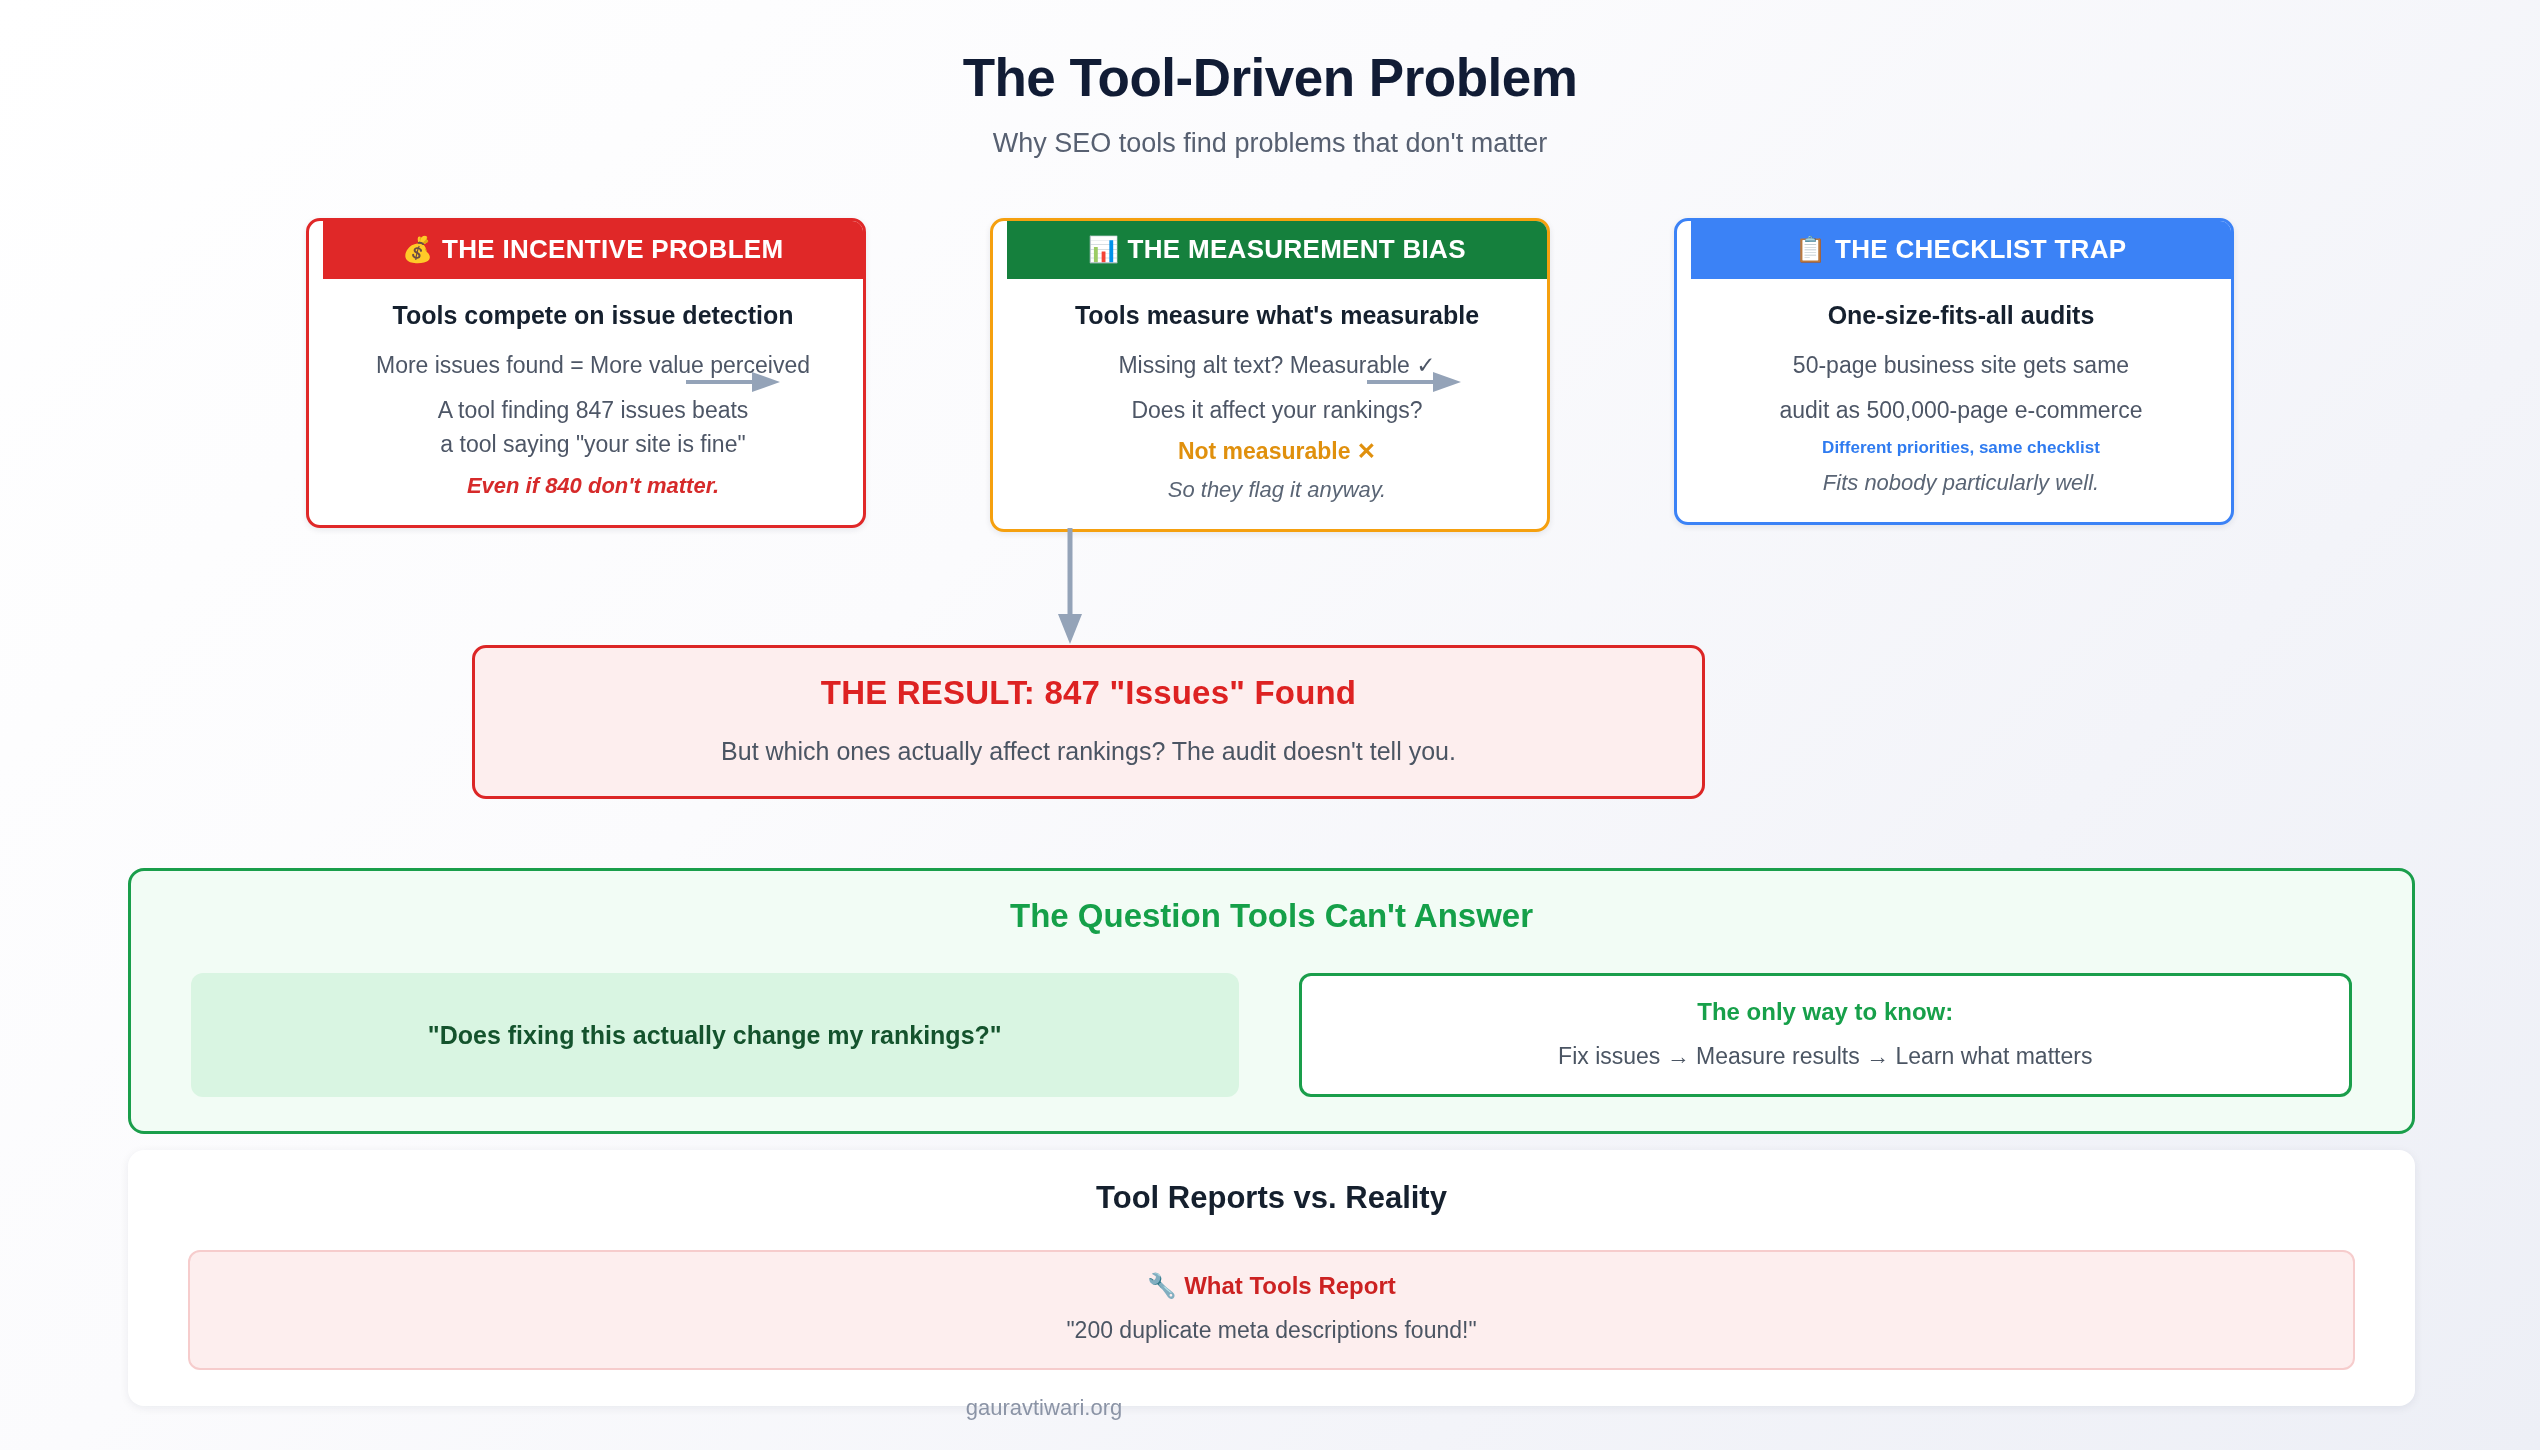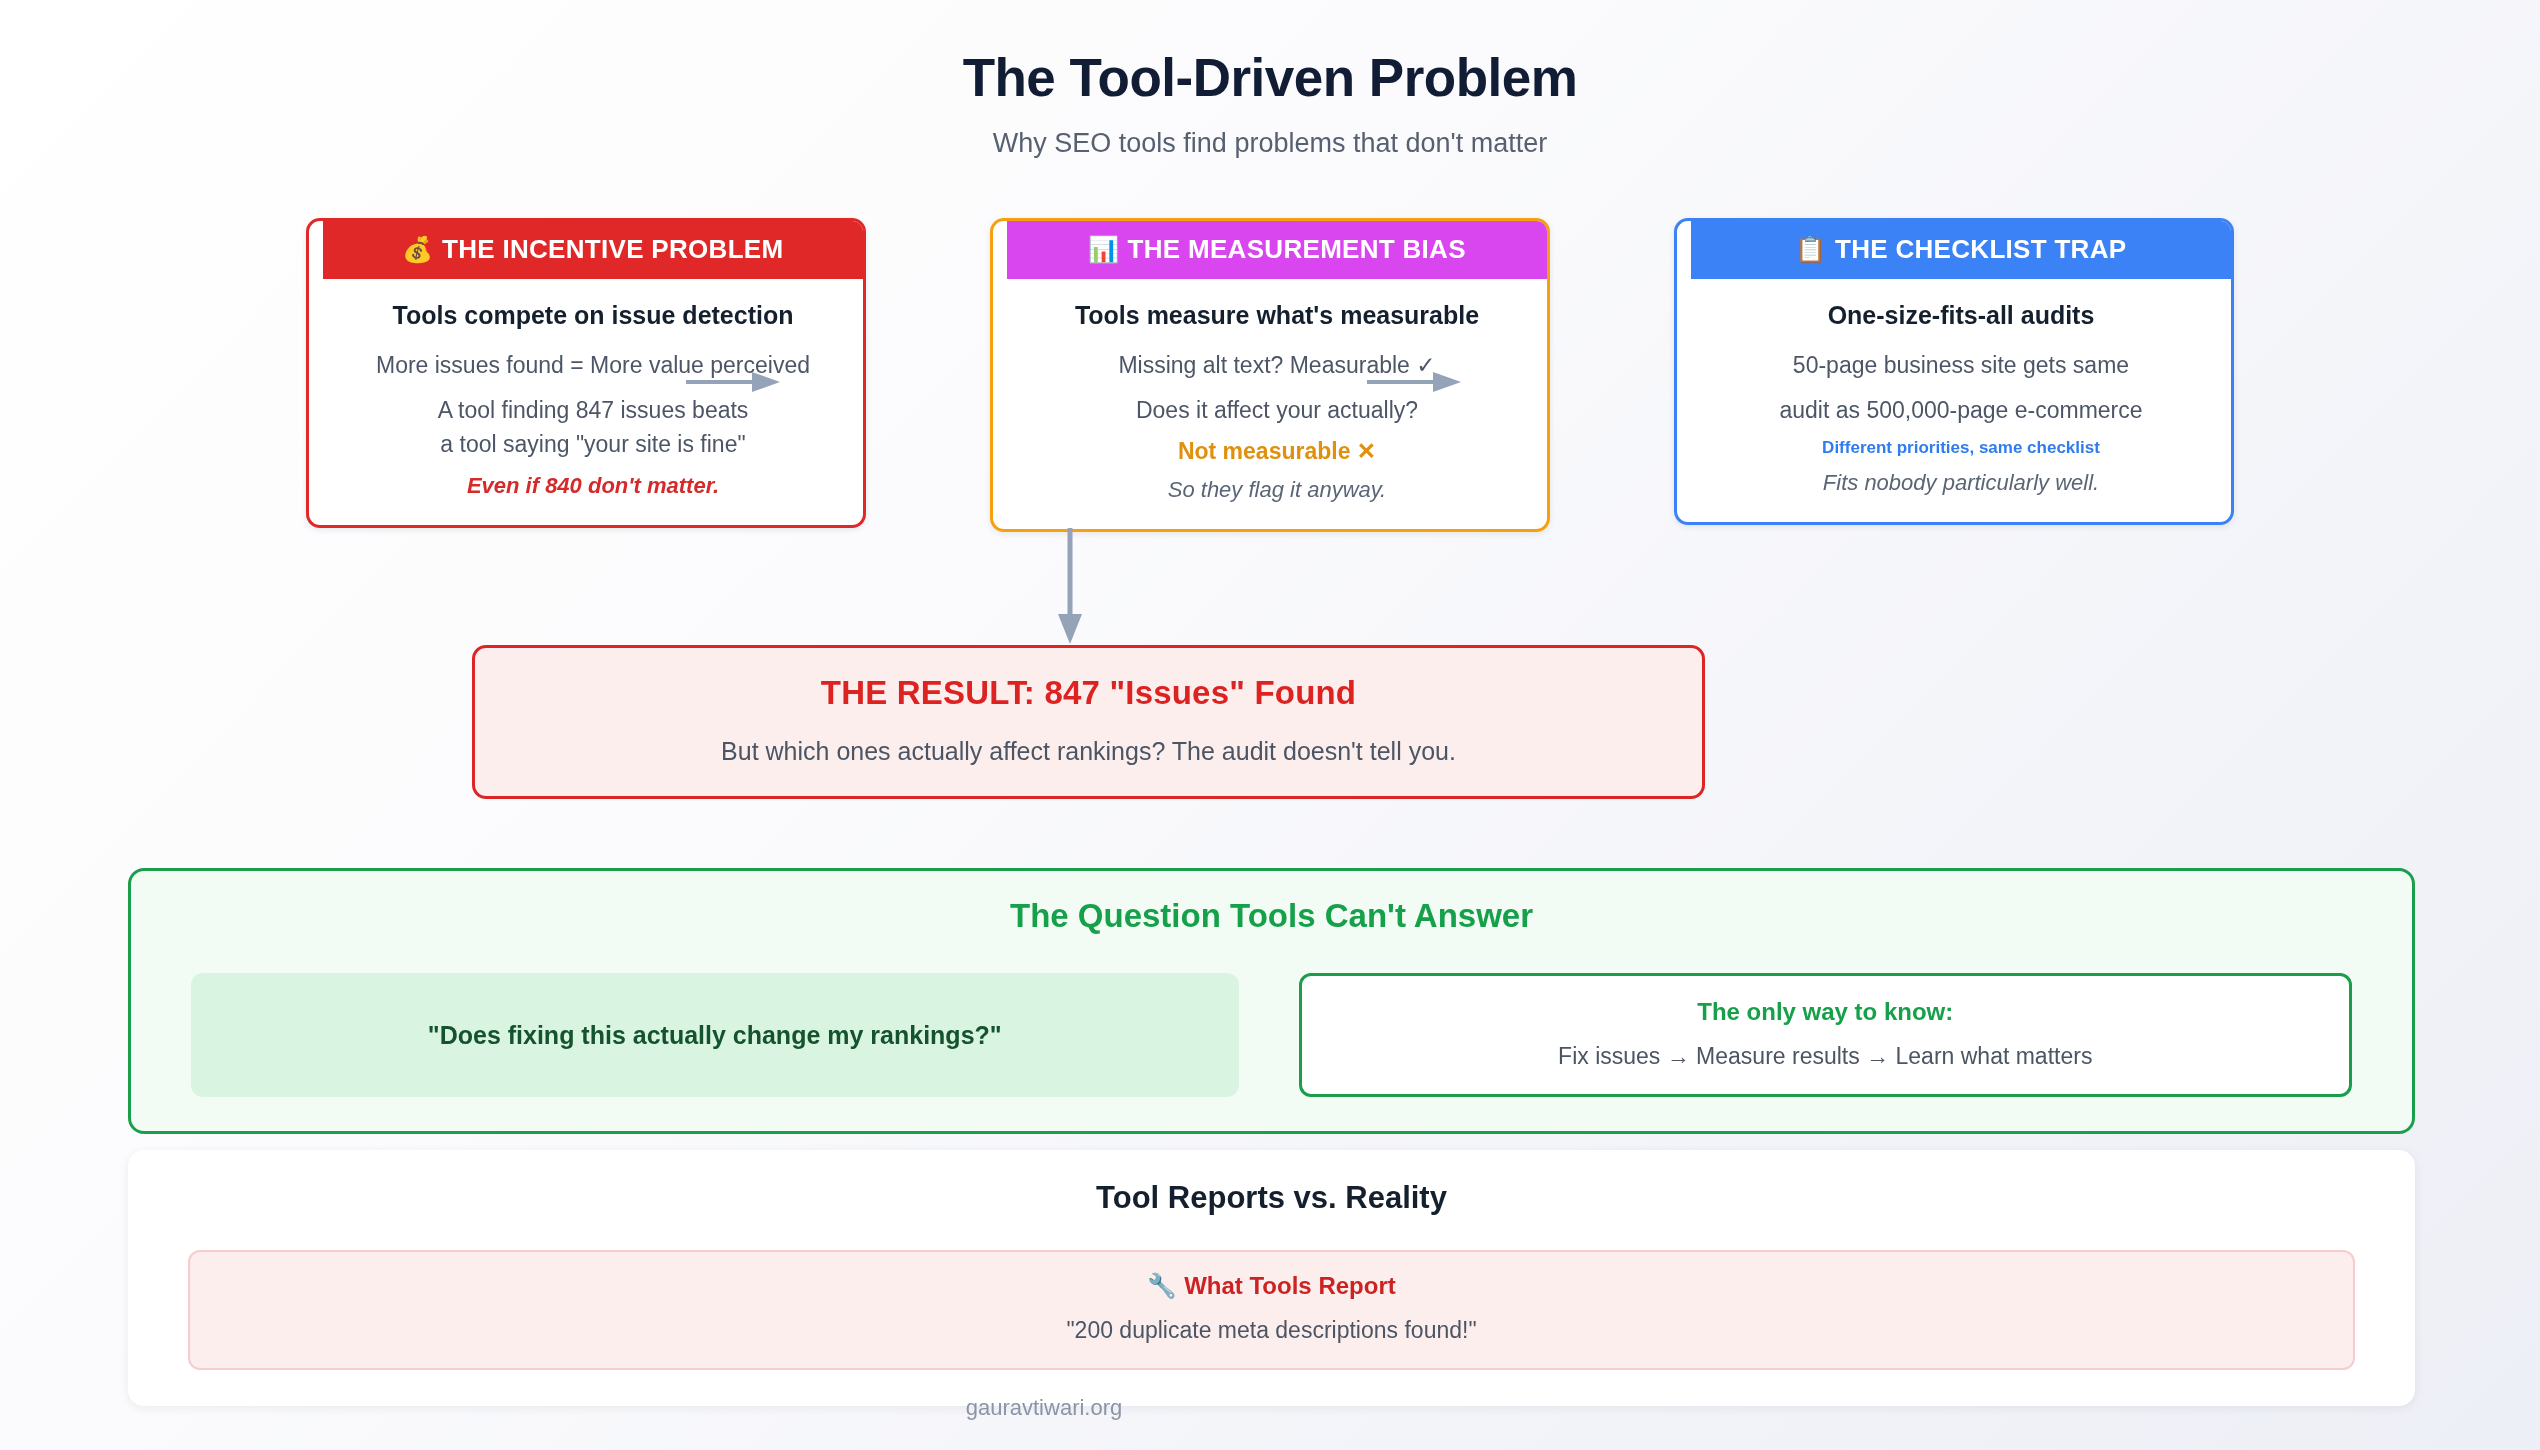--- a/index.html
+++ b/index.html
@@ -33,21 +33,21 @@
     padding-left:14px;
   }
   .card.orange { border-color:#f5a00f; }
   .card.blue   { border-color:#3b82f6; }
 
   .card-head {
     background:#e02828; color:#fff; text-align:center;
     padding:13px 8px 14px; font-size:26px; font-weight:bold;
     letter-spacing:.3px; white-space:nowrap;
   }
-  .card.orange .card-head { background:#d946ef; }
+  .card.orange .card-head { background:#15803d; }
   .card.blue   .card-head { background:#3b82f6; }
   .card-head .emo { font-size:25px; margin-right:8px; }
 
   .card-body { padding:22px 20px 26px; text-align:center; }
   .c-lead { font-size:25px; font-weight:bold; color:#15202e; margin-bottom:19px; }
   .c-line { font-size:23px; color:#4d5666; line-height:1.42; margin-bottom:12px; }
   .c-line.tight { margin-bottom:2px; }
   .c-hi-amber { font-size:23px; font-weight:bold; color:#e0900d; margin-bottom:12px; }
   .c-hi-blue  { font-size:17px; font-weight:bold; color:#2f7bf0; margin-bottom:12px; }
   .c-foot { font-size:22px; font-style:italic; color:#d62a2a; font-weight:bold; }
@@ -135,21 +135,21 @@
       </div>
     </div>
 
     <div class="card orange">
       <div class="card-head">
         <span class="emo">📊</span><span>THE MEASUREMENT BIAS</span>
       </div>
       <div class="card-body">
         <div class="c-lead">Tools measure what's measurable</div>
         <div class="c-line">Missing alt text? Measurable ✓</div>
-        <div class="c-line">Does it affect your actually?</div>
+        <div class="c-line">Does it affect your rankings?</div>
         <div class="c-hi-amber">Not measurable ✕</div>
         <div class="c-foot grey">So they flag it anyway.</div>
       </div>
     </div>
 
     <div class="card blue">
       <div class="card-head">
         <span class="emo">📋</span><span>THE CHECKLIST TRAP</span>
       </div>
       <div class="card-body">

